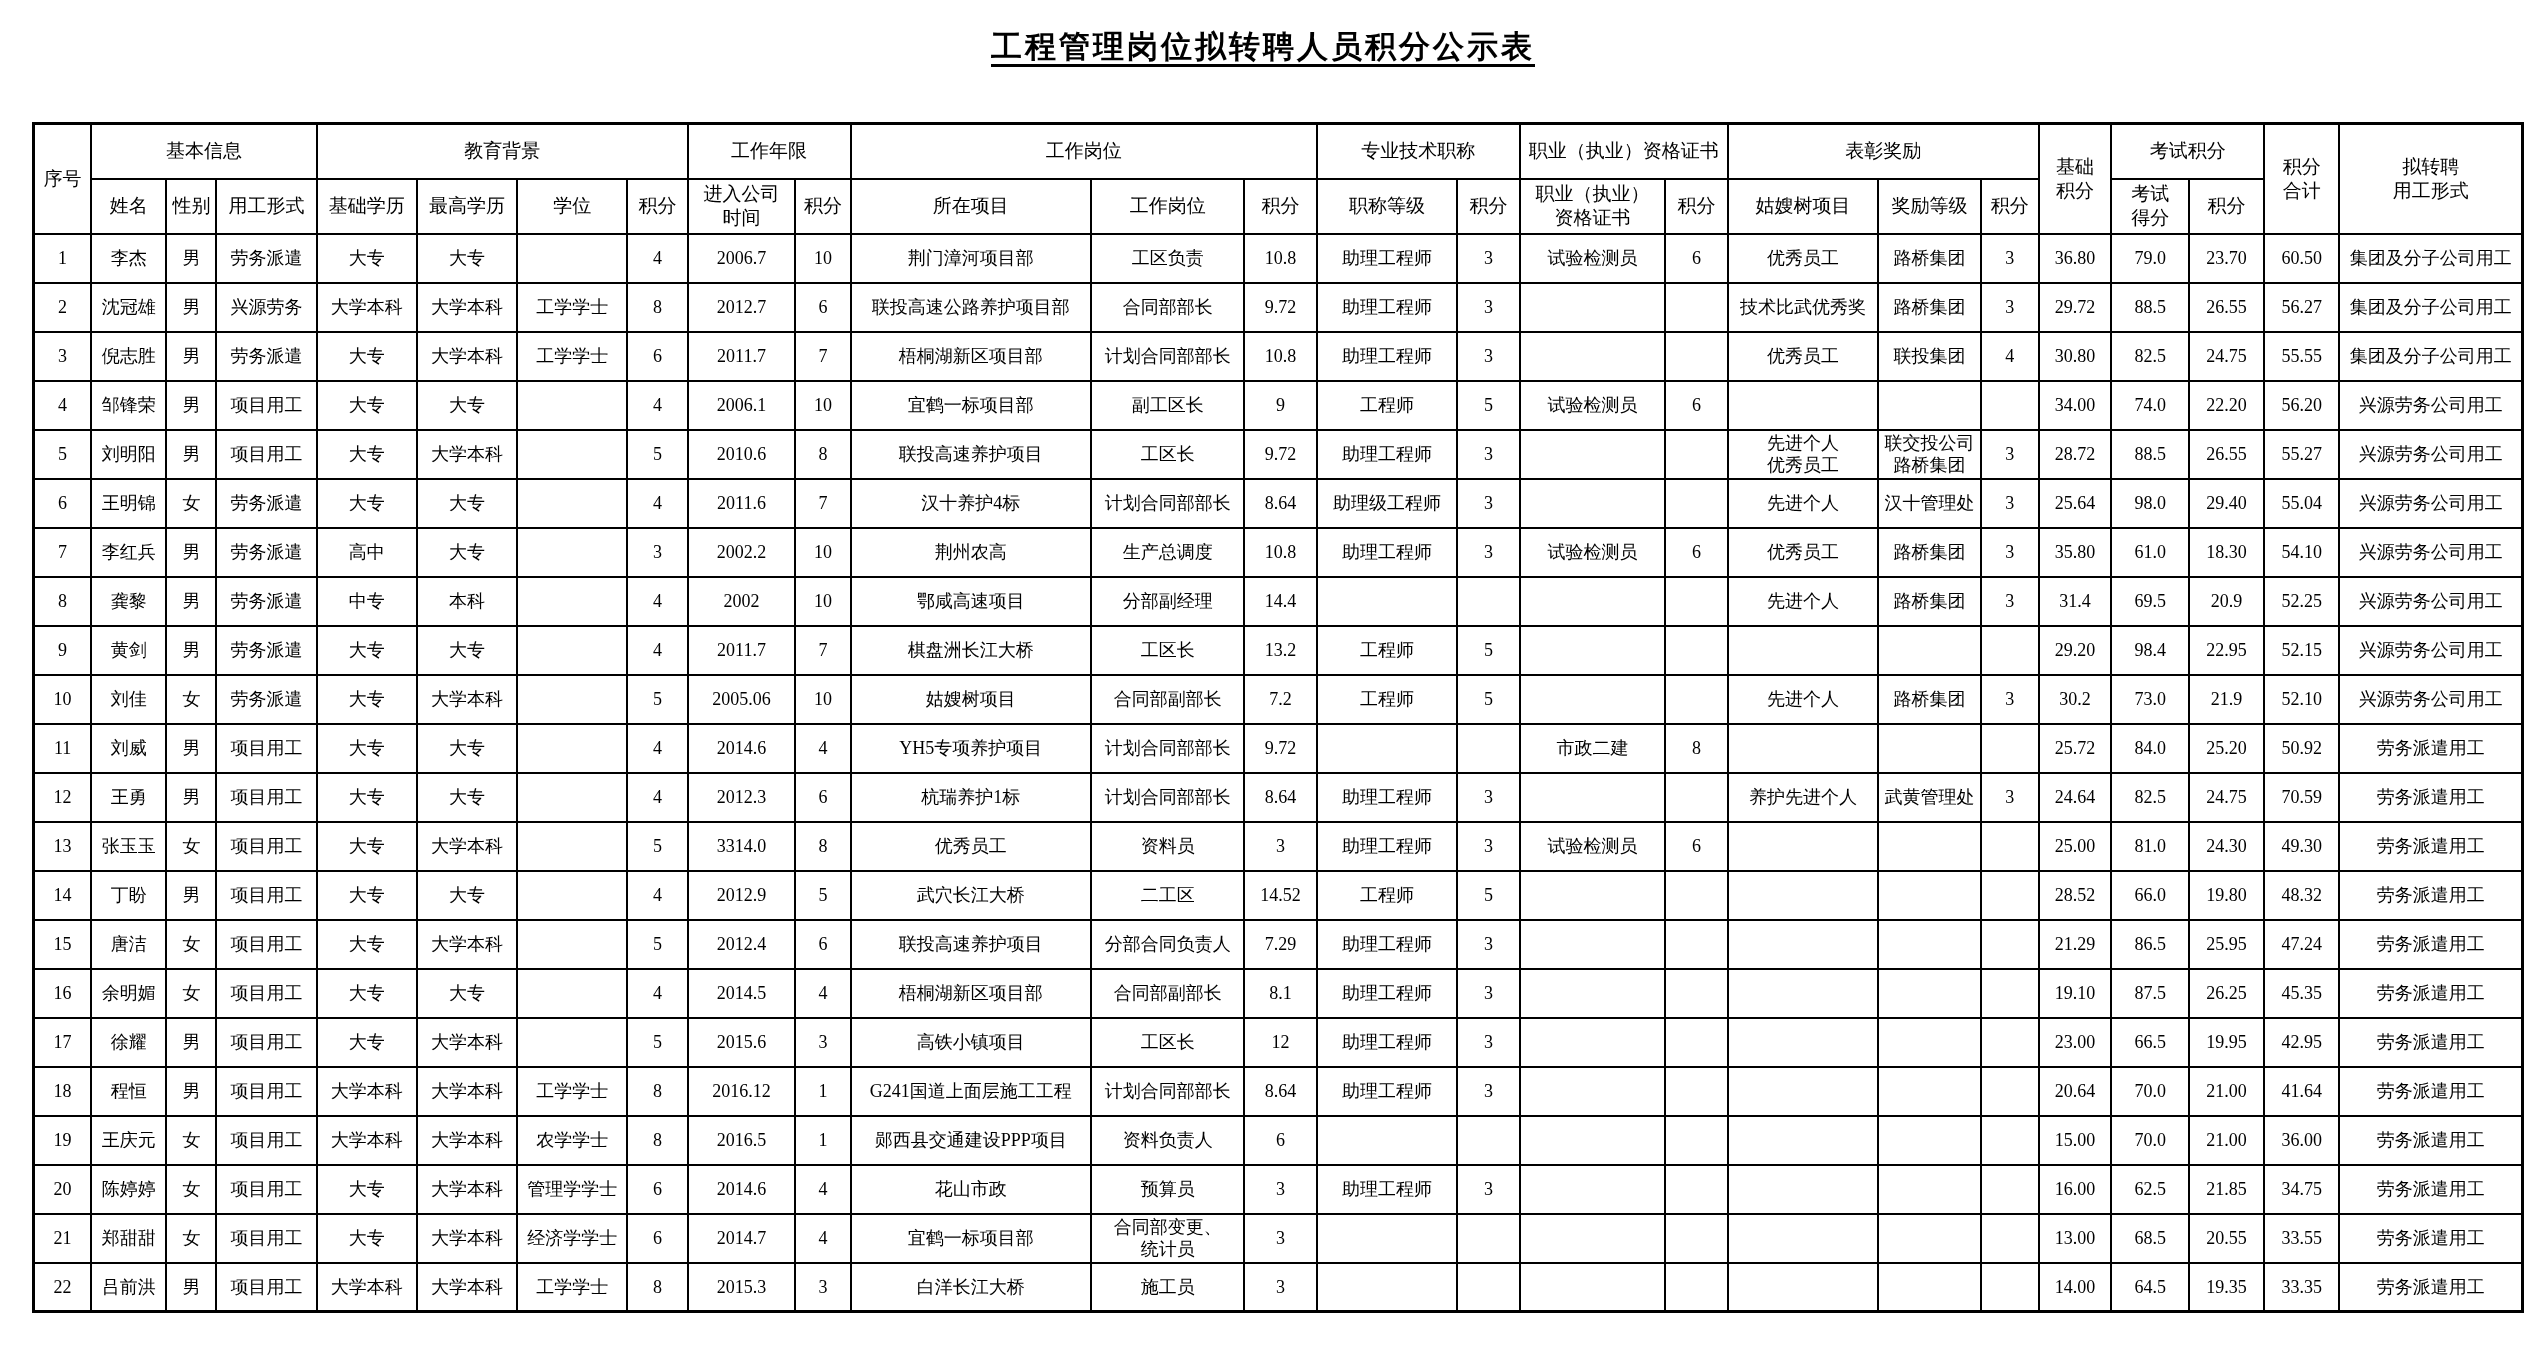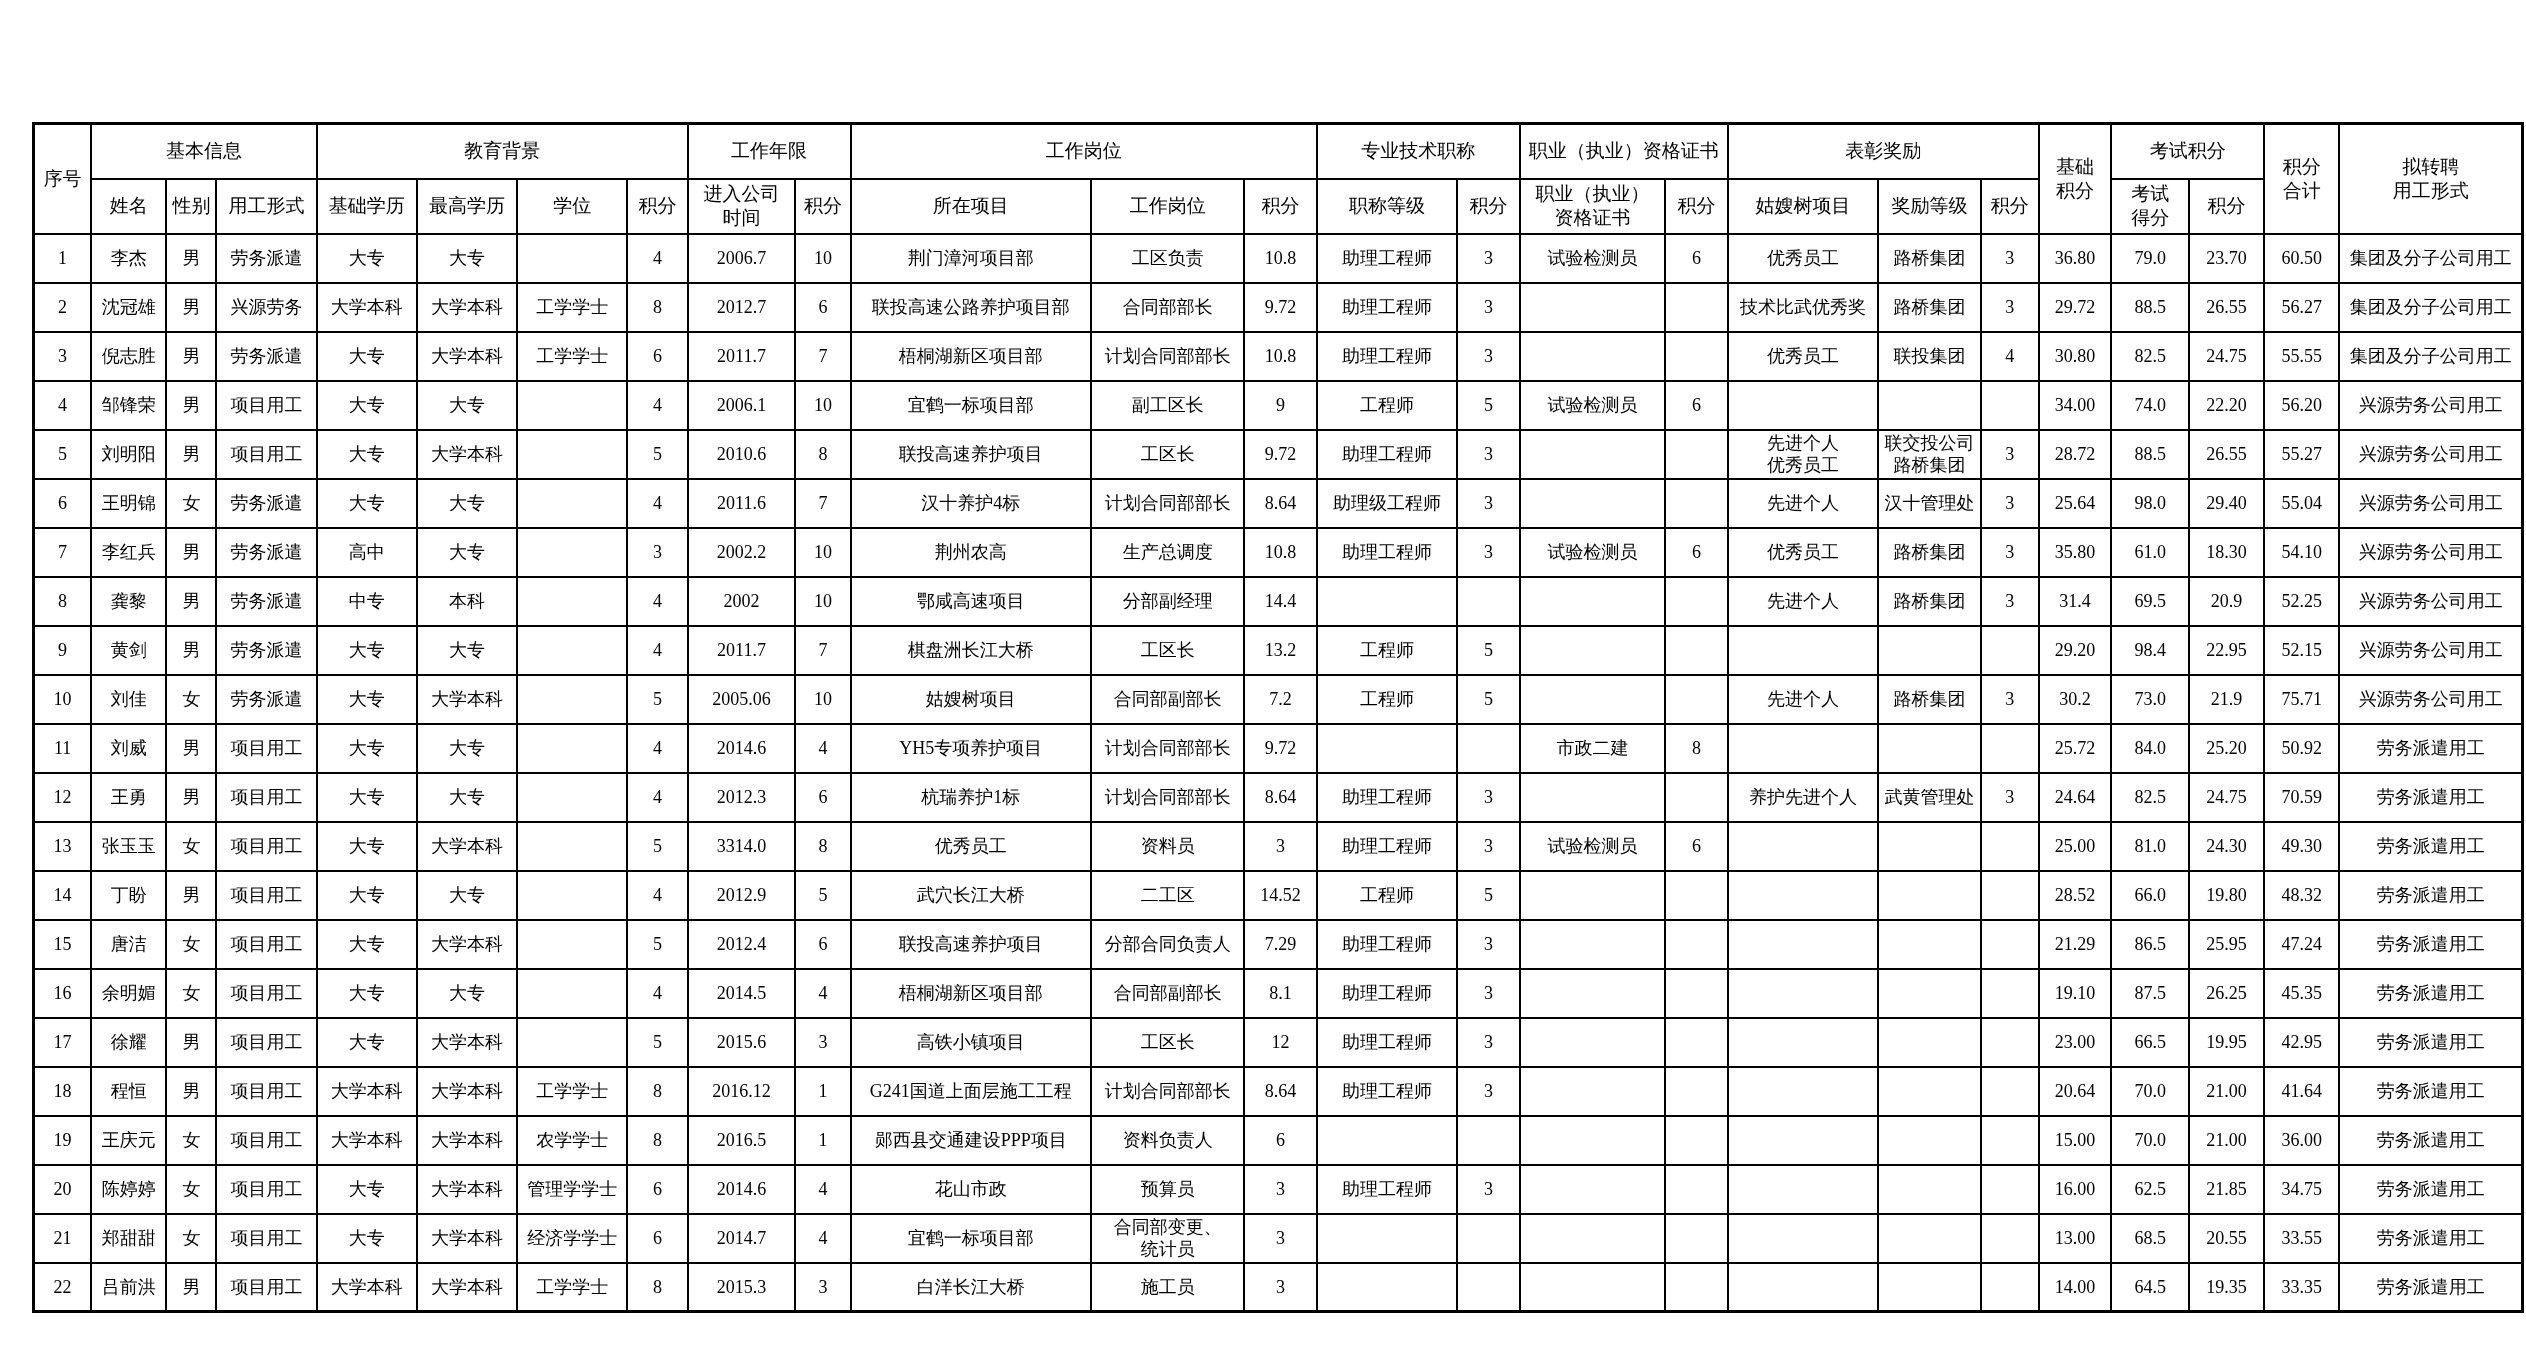--- a/index.html
+++ b/index.html
@@ -53,20 +53,23 @@
   }
   .points-table tbody td {
     height: 49px;
     font-size: 18px;
   }
 </style>
 </head>
 <body>
 
 <div class="page">
+  <div class="title">
+    <span>工程管理岗位拟转聘人员积分公示表</span>
+  </div>
 
   <table class="points-table">
     <colgroup>
       <col style="width:2.3%">
         <col style="width:3.0%">
         <col style="width:2.0%">
         <col style="width:4.0%">
       <col style="width:4.0%">
         <col style="width:4.0%">
         <col style="width:4.4%">
@@ -397,21 +400,21 @@
           <td>工程师</td>
           <td>5</td>
           <td></td>
           <td></td>
           <td>先进个人</td>
           <td>路桥集团</td>
           <td>3</td>
           <td>30.2</td>
           <td>73.0</td>
           <td>21.9</td>
-          <td>75.71</td>
+          <td>52.10</td>
           <td>兴源劳务公司用工</td>
         </tr>
         <tr>
           <td>11</td>
           <td>刘威</td>
           <td>男</td>
           <td>项目用工</td>
           <td>大专</td>
           <td>大专</td>
           <td></td>

